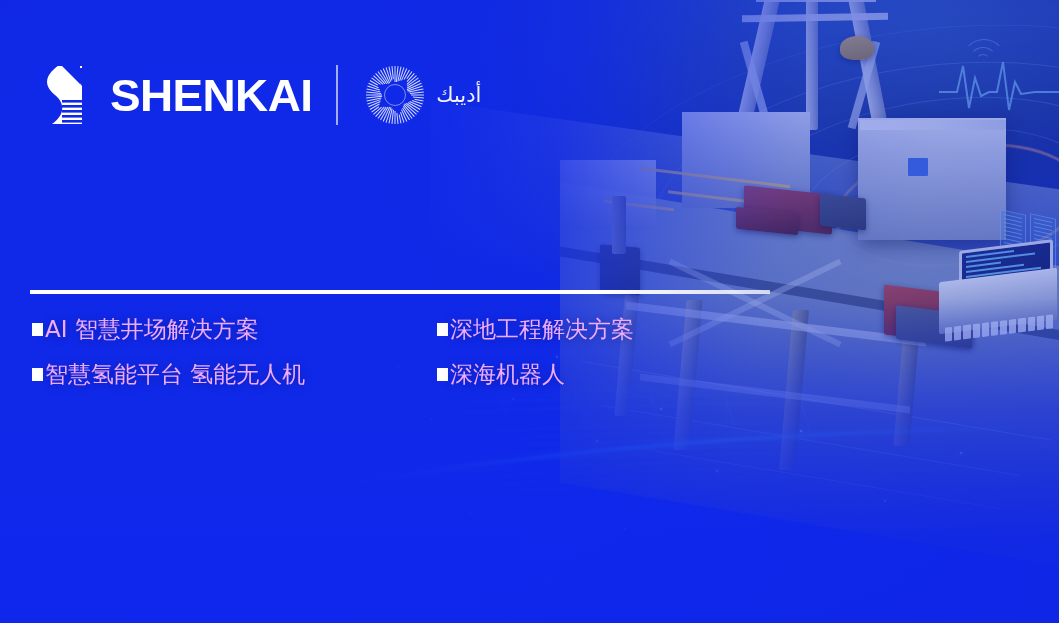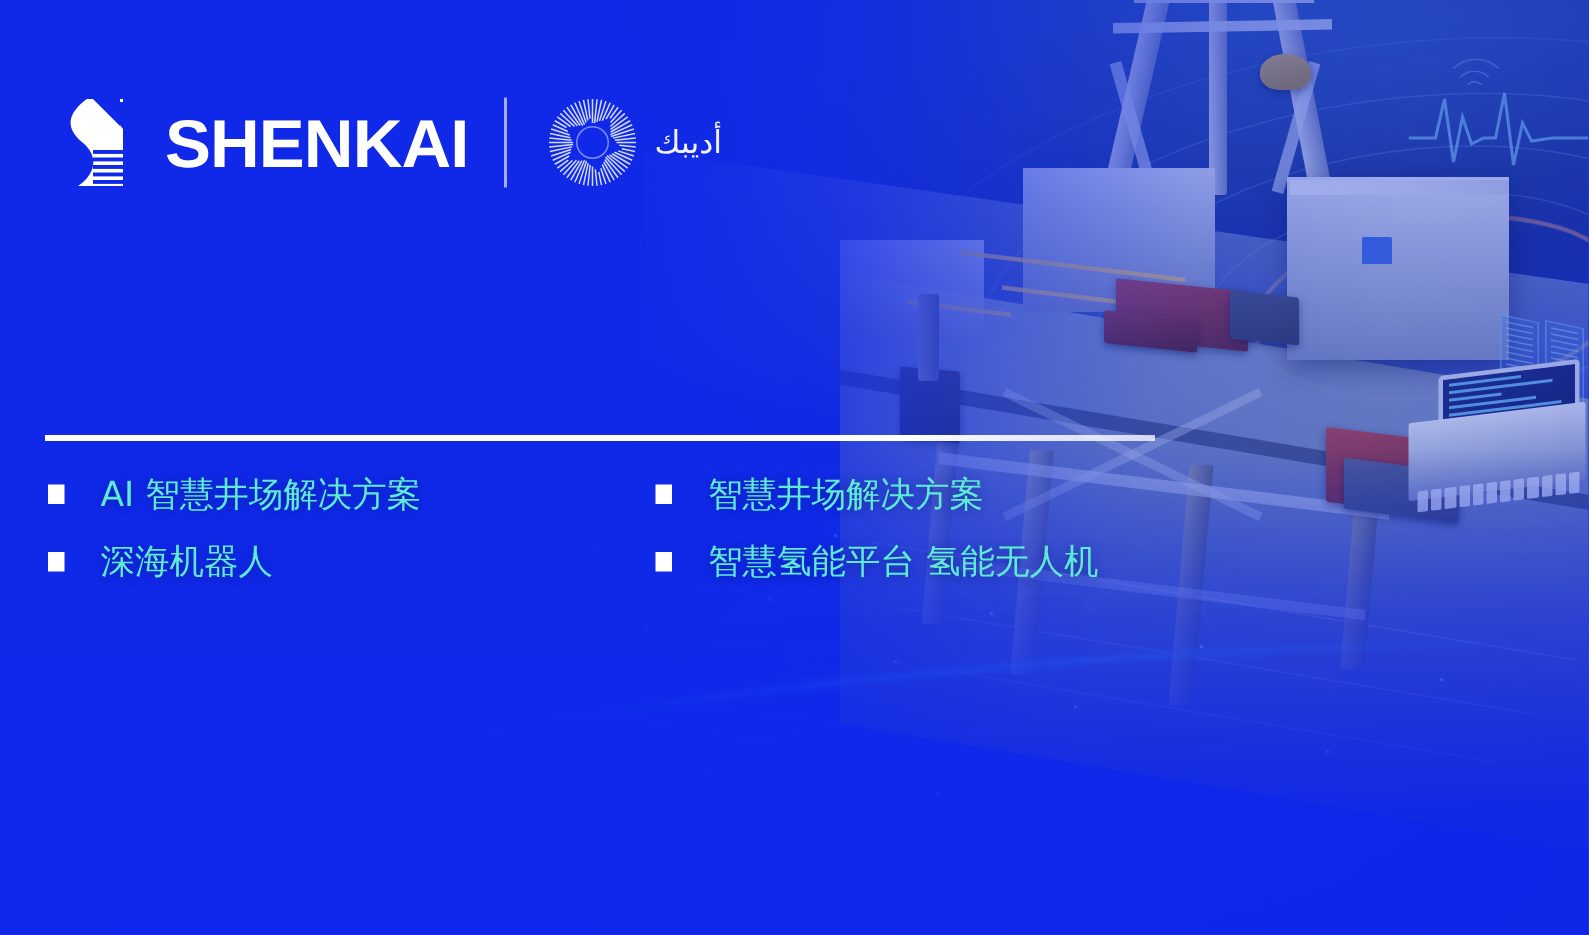--- a/index.html
+++ b/index.html
@@ -211,22 +211,22 @@
   .divider {
     position:absolute; left:30px; top:290px; width:740px; height:4px;
     background:linear-gradient(90deg,#ffffff 0%,#ffffff 78%, rgba(255,255,255,.75) 100%);
   }
 
   .bullets {
     position:absolute; left:32px; top:314px;
     display:grid; grid-template-columns:405px auto; row-gap:14px;
   }
   .bullet {
-    display:flex; align-items:center; gap:24px;
-    color:#5eead4; font-size:23px; font-weight:normal;
+    display:flex; align-items:center; gap:2px;
+    color:#f0abfc; font-size:23px; font-weight:normal;
     font-family:"DejaVu Sans", sans-serif;
     text-shadow:0 1px 8px rgba(4,16,90,.45);
     white-space:nowrap;
   }
   .bullet .sq {
     width:11px; height:13px; background:#fff; flex:none;
   }
 </style>
 </head>
 <body>
@@ -573,26 +573,26 @@
 
     <div class="divider"></div>
 
     <div class="bullets">
       <div class="bullet">
         <span class="sq"></span>
         <span>AI 智慧井场解决方案</span>
       </div>
       <div class="bullet">
         <span class="sq"></span>
-        <span>智慧井场解决方案</span>
+        <span>深地工程解决方案</span>
+      </div>
+      <div class="bullet">
+        <span class="sq"></span>
+        <span>智慧氢能平台 氢能无人机</span>
       </div>
       <div class="bullet">
         <span class="sq"></span>
         <span>深海机器人</span>
       </div>
-      <div class="bullet">
-        <span class="sq"></span>
-        <span>智慧氢能平台 氢能无人机</span>
-      </div>
     </div>
 
   </div>
 </div>
 
 </body></html>

